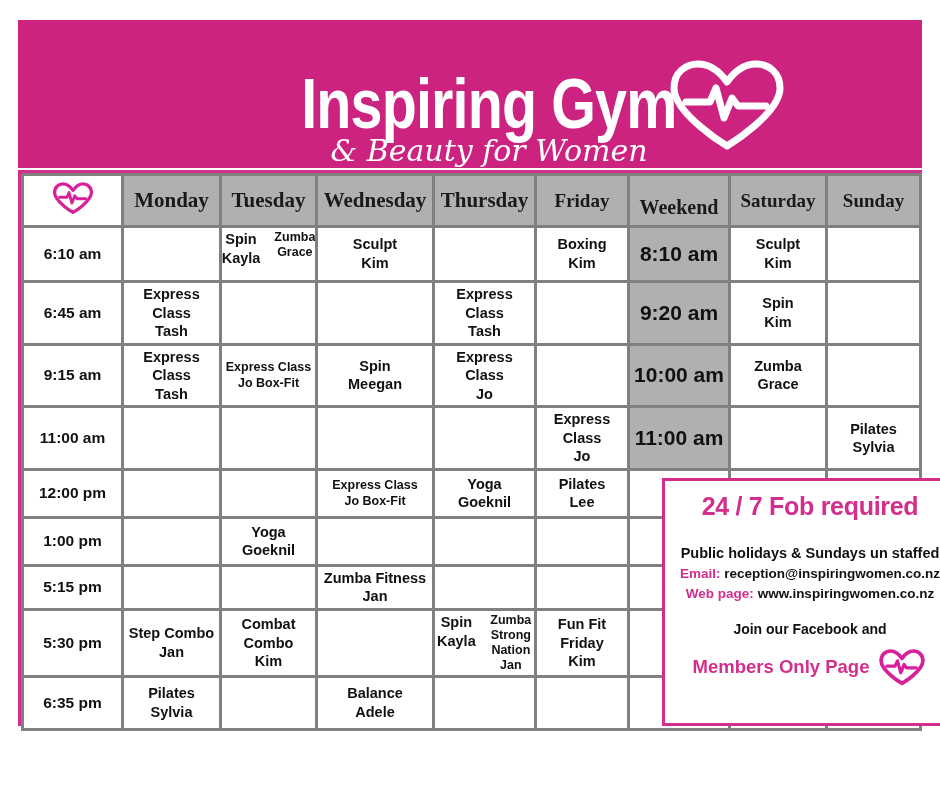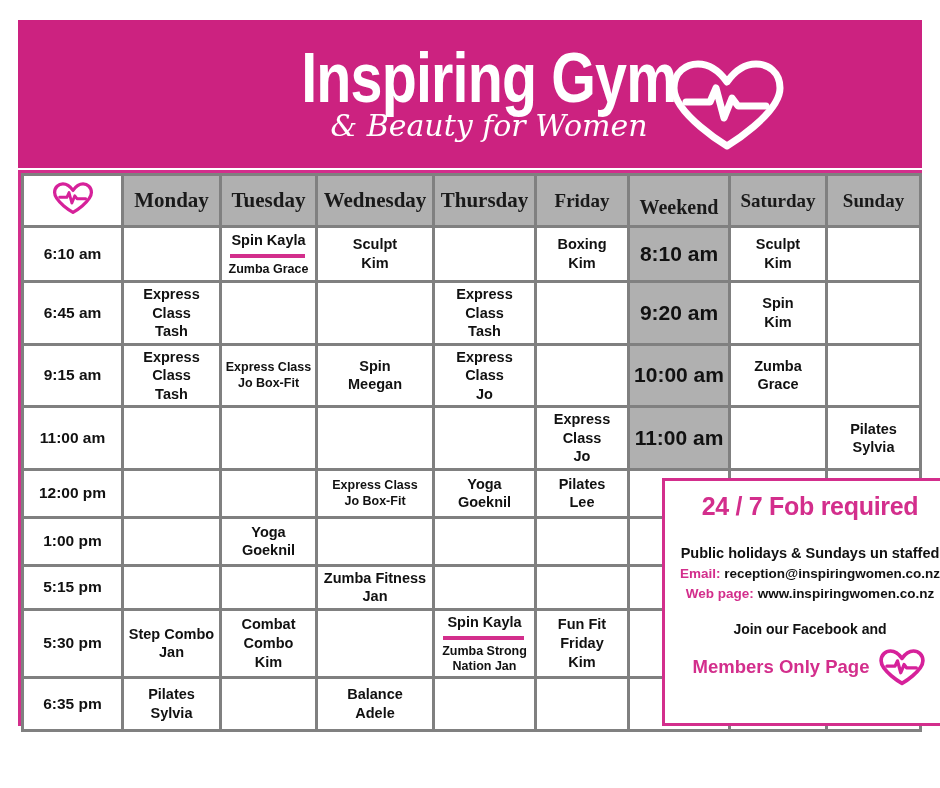--- a/index.html
+++ b/index.html
@@ -22,21 +22,21 @@
     top: 20px;
     width: 904px;
     height: 148px;
     background: #cc2280;
     overflow: hidden;
   }
   #banner-inner {
     position: absolute;
     left: 0; top: 0; right: 0; bottom: 0;
     display: flex;
-    align-items: center;
+    align-items: flex-end;
     justify-content: center;
     margin-left: 28px;
   }
   #brand-block {
     position: relative;
     margin-left: 10px;
     text-align: center;
   }
   #brand-title {
     font-family: "Liberation Sans", sans-serif;
@@ -136,21 +136,21 @@
   }
   td.cls.small {
     font-size: 12.5px;
   }
   .cell-lines { display: block; }
   .cell-lines .ln { display: block; }
 
   
   .split {
     display: flex;
-    flex-direction: column;
+    flex-direction: row;
     justify-content: center;
     height: 100%;
     width: 100%;
     box-sizing: border-box;
   }
   .split .top {
     font-size: 14.5px;
     font-weight: bold;
     padding-bottom: 3px;
   }

